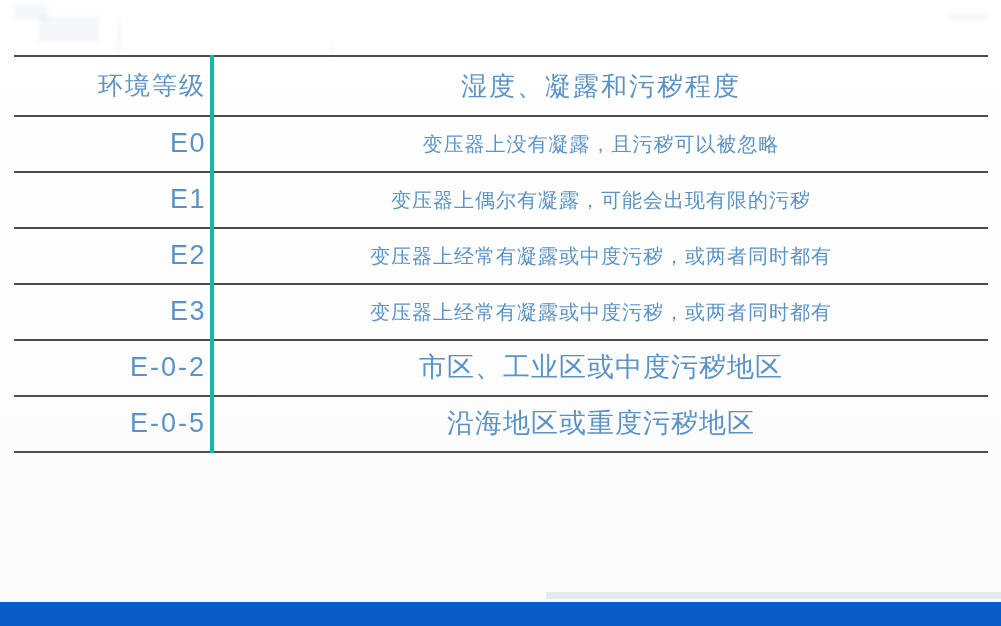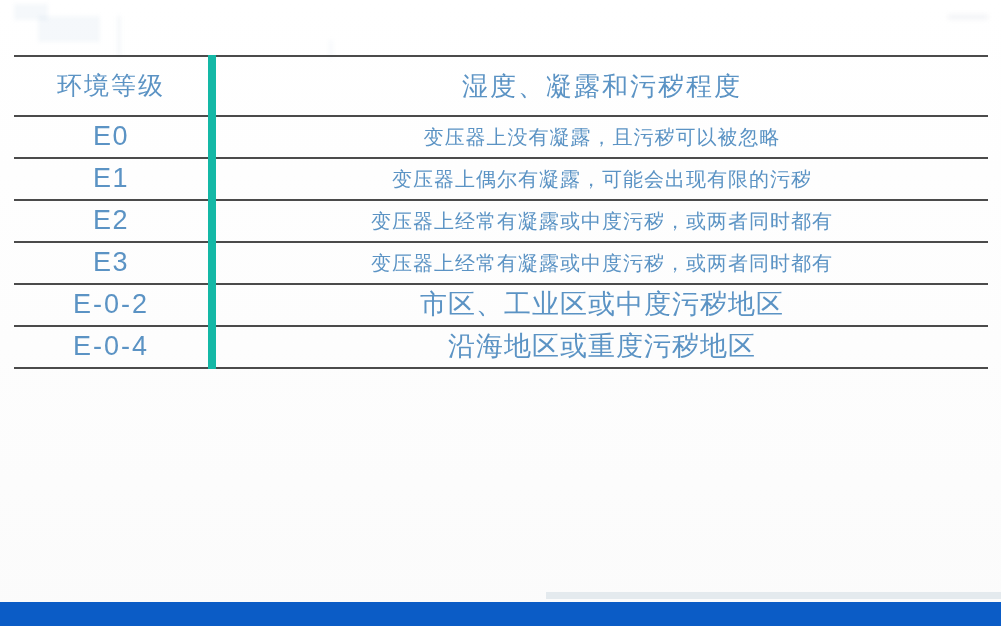--- a/index.html
+++ b/index.html
@@ -44,37 +44,38 @@
 
   .env-table {
     width: 100%;
     border-collapse: collapse;
     table-layout: fixed;
   }
 
   .env-table col.col-grade { width: 198px; }
 
   .env-table tr {
-    height: 42px;
+    height: 56px;
   }
 
   .env-table td {
     border-top: 2px solid #4b4b4b;
     border-bottom: 2px solid #4b4b4b;
     color: #5b93c4;
     text-align: center;
     vertical-align: middle;
     padding: 0 4px;
     line-height: 1.1;
     white-space: nowrap;
   }
 
   
   .env-table td.cell-grade {
-    border-right: 8px solid #14b8a6;
+    border-right: 4px solid #14b8a6;
+    text-align: right;
   }
 
   
   .cell-grade {
     font-size: 27px;
     letter-spacing: 1.5px;
   }
   .cell-grade.is-header {
     font-size: 25px;
     letter-spacing: 2px;
@@ -163,21 +164,21 @@
       </tr>
 
 
 
       <tr>
         <td class="cell-grade is-zone">E-0-2</td>
         <td class="cell-desc is-zone">市区、工业区或中度污秽地区</td>
       </tr>
 
       <tr>
-        <td class="cell-grade is-zone">E-0-4</td>
+        <td class="cell-grade is-zone">E-0-5</td>
         <td class="cell-desc is-zone">沿海地区或重度污秽地区</td>
       </tr>
     </tbody>
   </table>
 </div>
 
 <div class="footer-shade"></div>
 <div class="footer-bar"></div>
 
 </body></html>

